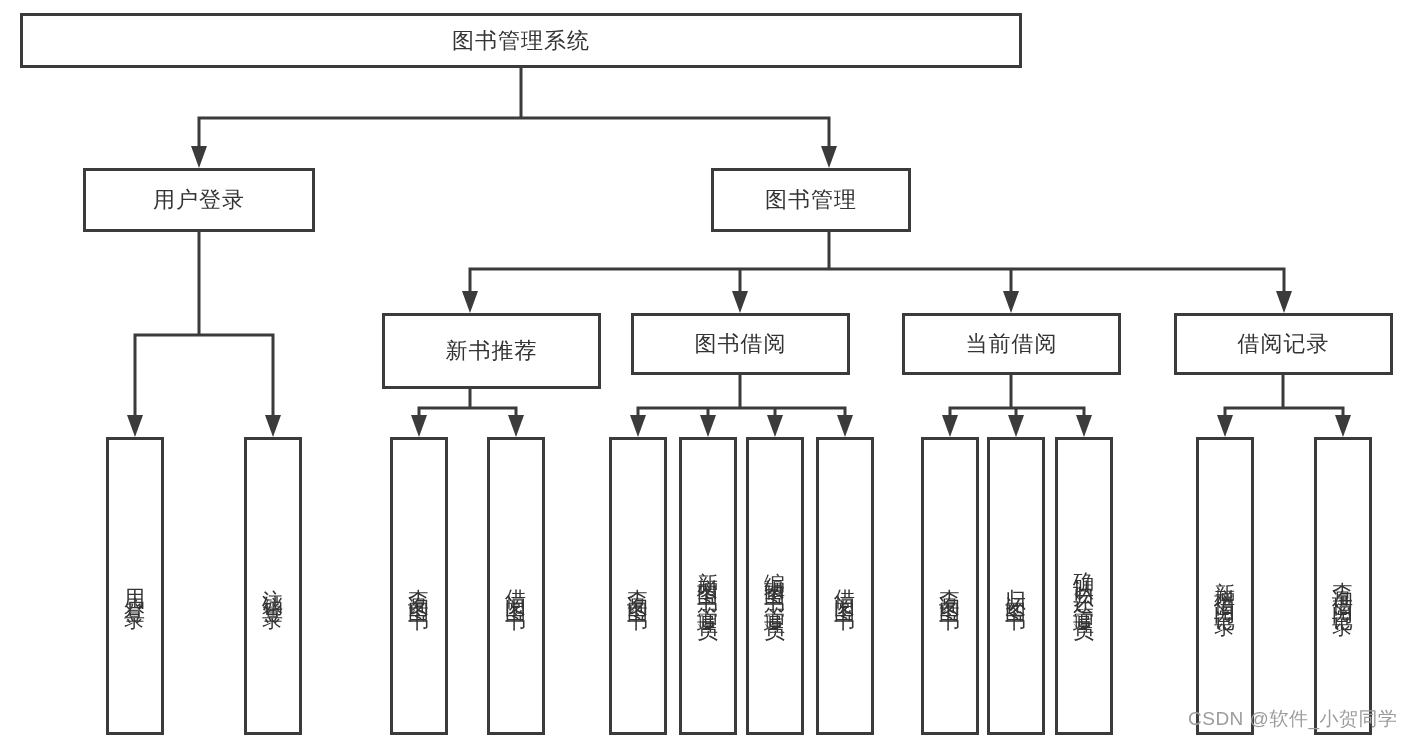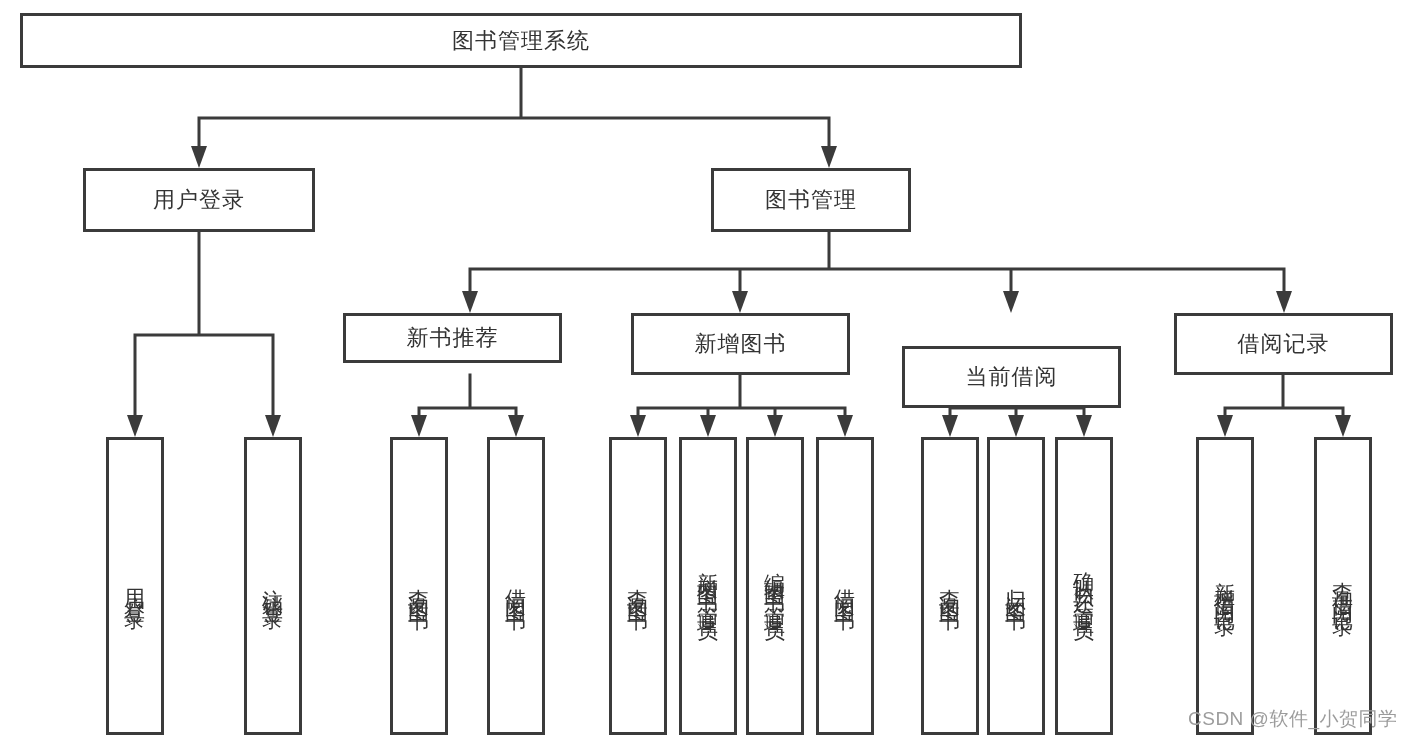--- a/index.html
+++ b/index.html
@@ -91,27 +91,27 @@
     <span>图书管理系统</span>
   </div>
 
   <div class="node hnode" style="left:83px;top:168px;width:232px;height:64px;">
     <span>用户登录</span>
   </div>
   <div class="node hnode" style="left:711px;top:168px;width:200px;height:64px;">
     <span>图书管理</span>
   </div>
 
-  <div class="node hnode" style="left:343px;top:313px;width:219px;height:50px;">
+  <div class="node hnode" style="left:382px;top:313px;width:219px;height:76px;">
     <span>新书推荐</span>
   </div>
   <div class="node hnode" style="left:631px;top:313px;width:219px;height:62px;">
-    <span>新增图书</span>
+    <span>图书借阅</span>
   </div>
-  <div class="node hnode" style="left:902px;top:313px;width:219px;height:62px;margin-top:33px;">
+  <div class="node hnode" style="left:902px;top:313px;width:219px;height:62px;">
     <span>当前借阅</span>
   </div>
   <div class="node hnode" style="left:1174px;top:313px;width:219px;height:62px;align-items:center;">
     <span>借阅记录</span>
   </div>
 
   <div class="node vnode" style="left:106px;">
     <span>用户登录</span>
   </div>
   <div class="node vnode" style="left:244px;">

